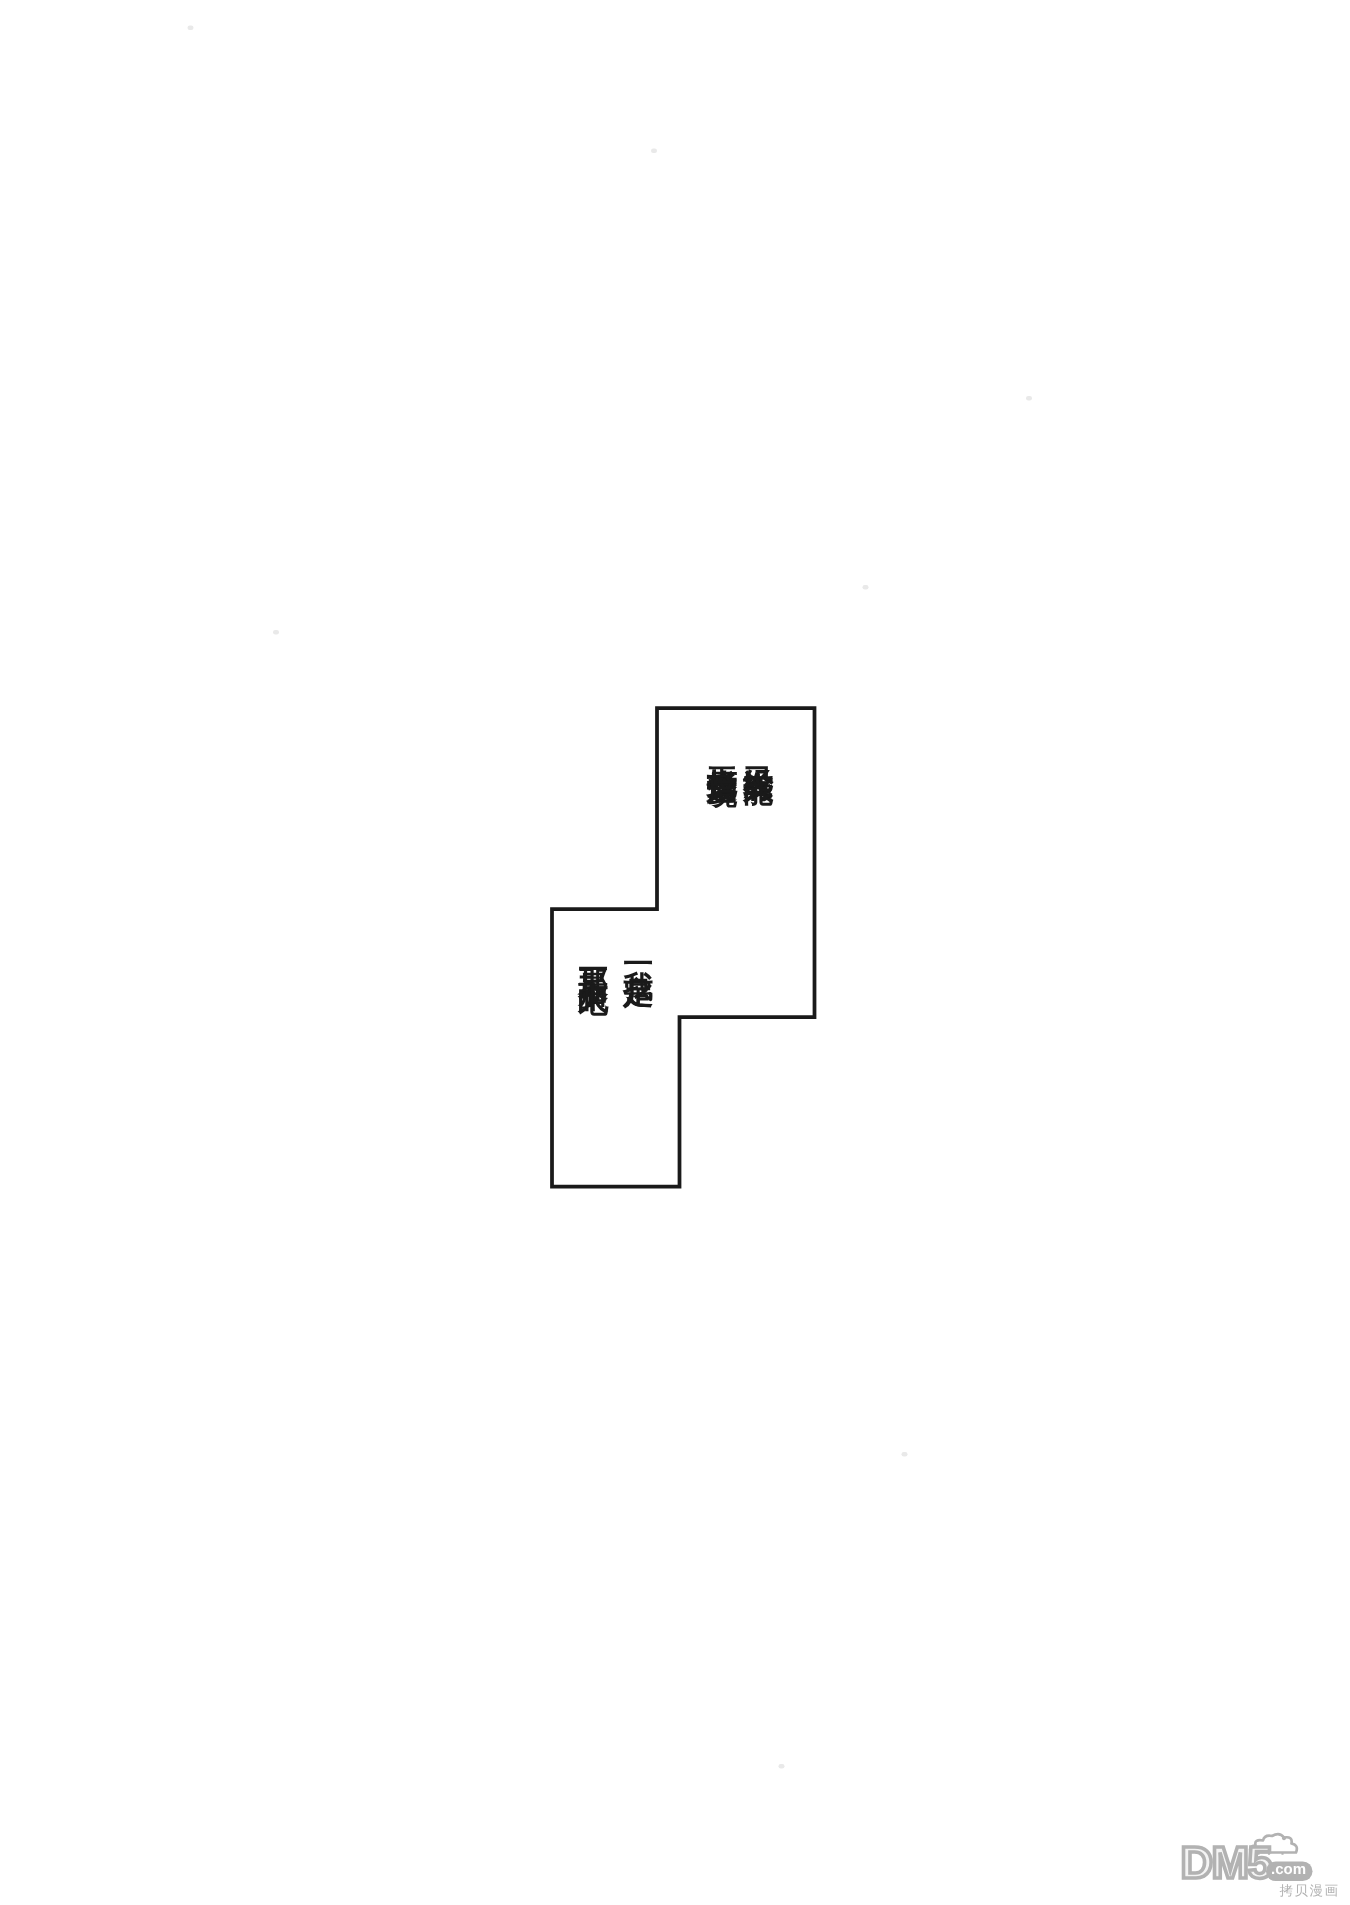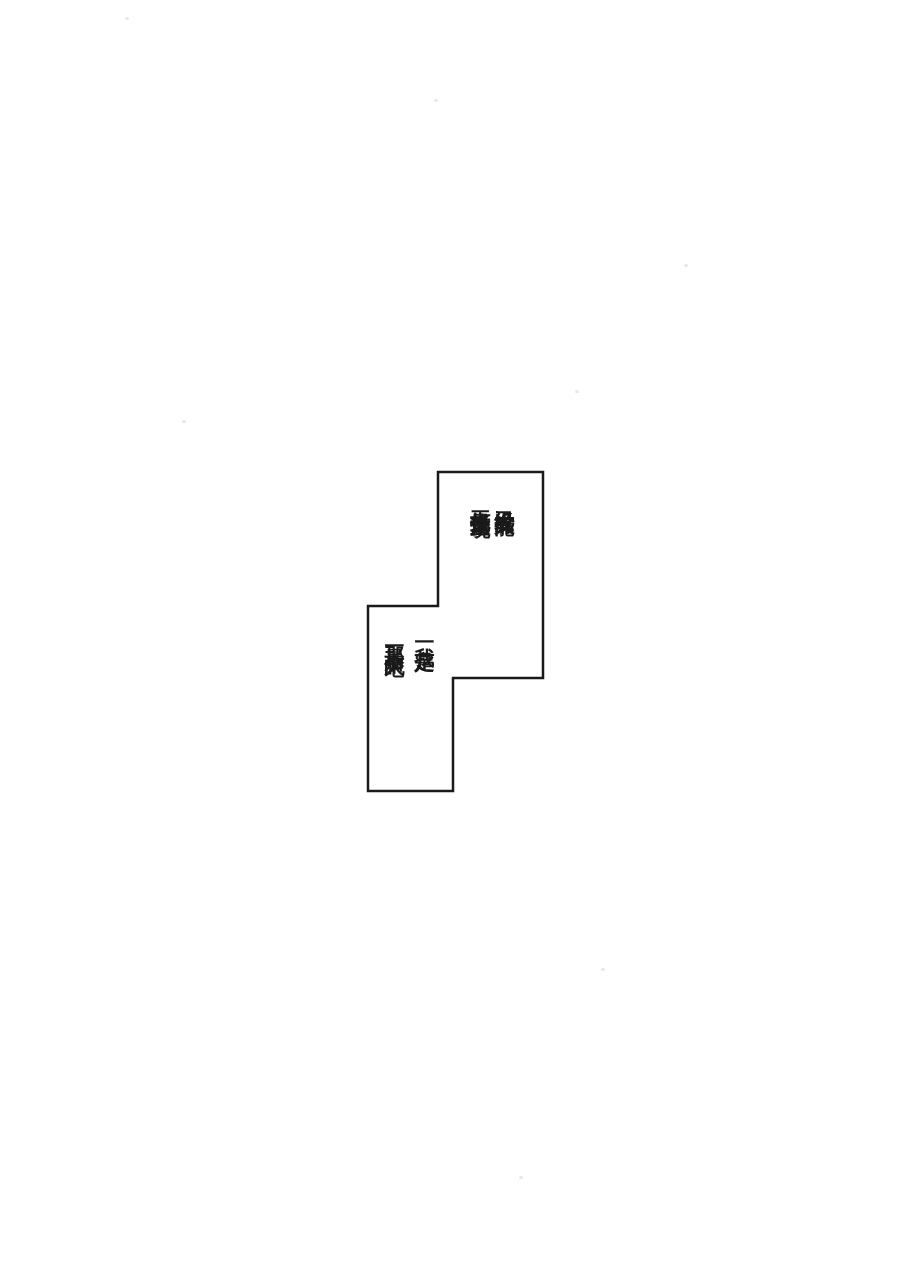--- a/index.html
+++ b/index.html
@@ -94,14 +94,26 @@
   </div>
 
   <div class="speck" style="left:125px; top:17px;"></div>
   <div class="speck" style="left:434px; top:99px;"></div>
   <div class="speck" style="left:684px; top:264px;"></div>
   <div class="speck" style="left:575px; top:390px;"></div>
   <div class="speck" style="left:182px; top:420px;"></div>
   <div class="speck" style="left:601px; top:968px;"></div>
   <div class="speck" style="left:519px; top:1176px;"></div>
 
+  <div class="watermark">
+    <svg class="gecko" width="36" height="16" viewBox="0 0 36 16">
+      <path d="M3 14 Q1 10 6 9 Q5 5 11 6 Q12 2 17 3 Q22 0 25 4 Q31 3 30 8 Q35 9 33 14 Z" fill="#ffffff" stroke="#b2b2b2" stroke-width="1.8" stroke-linejoin="round"></path>
+      <circle cx="25" cy="4.5" r="1.3" fill="#b2b2b2"></circle>
+      <path d="M8 14 L8 15.5 M15 14 L15 15.5 M24 14 L24 15.5" stroke="#b2b2b2" stroke-width="1.4"></path>
+    </svg>
+    <div class="wm-row">
+      <span class="dm5">DM5</span>
+      <span class="dotcom">.com</span>
+    </div>
+    <div class="wm-tagline">拷贝漫画</div>
+  </div>
 
 </div>
 
 </body></html>

